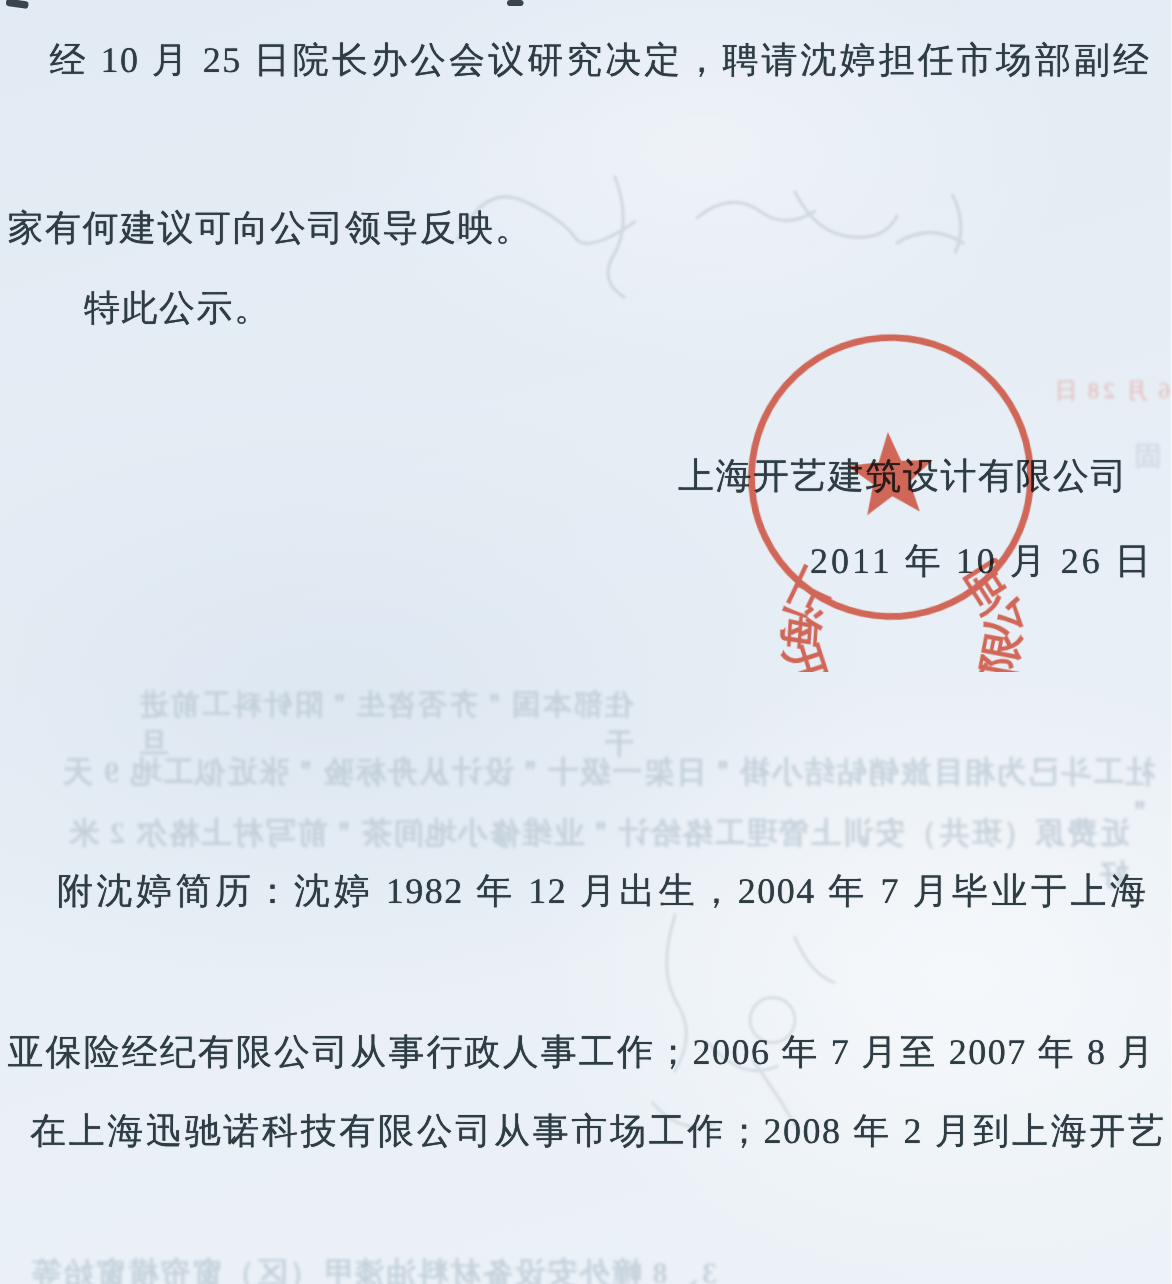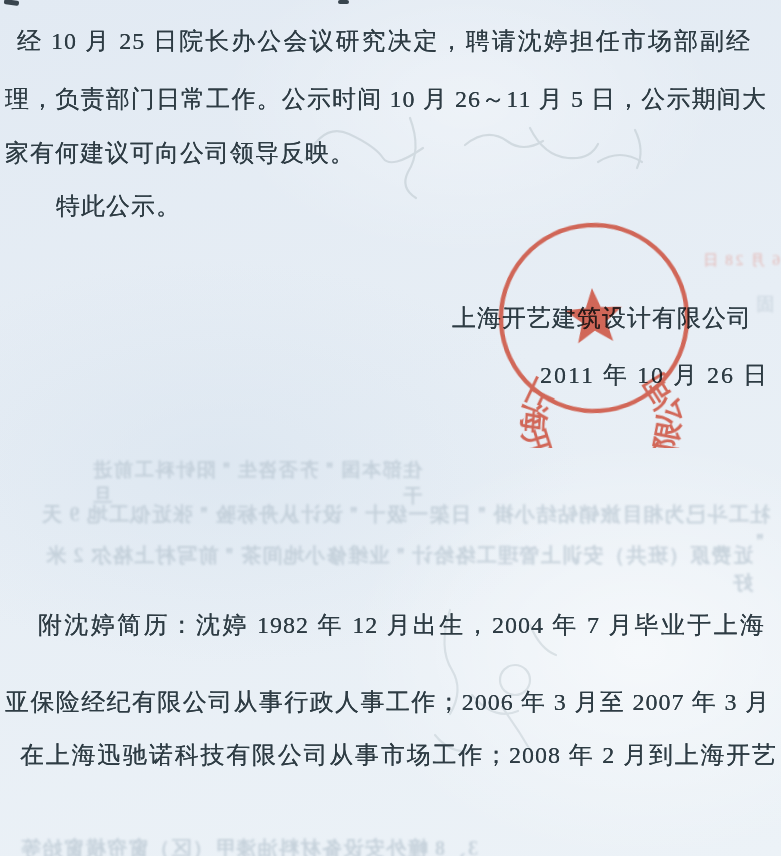--- a/index.html
+++ b/index.html
@@ -62,39 +62,38 @@
     <path d="M25,140 q18,22 42,14"></path>
     <path d="M62,100 q22,26 46,16"></path>
     <circle cx="105" cy="85" r="15"></circle>
     <path d="M92,112 q16,22 30,46"></path>
     <path d="M120,30 q10,24 26,30"></path>
   </svg>
 
   <div class="speck" style="left:4px;top:0;width:15px;height:5px;transform:rotate(8deg);"></div>
   <div class="speck" style="left:338px;top:0;width:11px;height:4px;"></div>
 
-  <div class="tline jl" style="left:17px;top:26px;width:734px;">经 10 月 25 日院长办公会议研究决定，聘请沈婷担任市场部副经</div>
-  <div class="tline jl" style="left:5px;top:84px;width:762px;">理，负责部门日常工作。公示时间 10 月 26～11 月 5 日，公示期间大</div>
+  <div class="tline jl" style="left:33px;top:26px;width:734px;">经 10 月 25 日院长办公会议研究决定，聘请沈婷担任市场部副经</div>
   <div class="tline" style="left:5px;top:138px;">家有何建议可向公司领导反映。</div>
 
   <div class="tline" style="left:56px;top:191px;">特此公示。</div>
 
   <div class="tline" style="left:452px;top:303px;">上海开艺建筑设计有限公司</div>
   <div class="tline" style="left:540px;top:360px;letter-spacing:2px;">2011 年 10 月 26 日</div>
 
   <svg class="stamp" width="260" height="260" viewBox="-130 -130 260 260">
     <defs>
       <path id="sealArc" d="M -56.3,52.5 A 77,77 0 1 0 56.3,52.5" fill="none"></path>
     </defs>
     <g transform="rotate(-4)" opacity="0.78" style="filter:blur(.4px);">
       <circle r="93"></circle>
       <polygon points="0,-30 7.5,-10.4 28.5,-9.3 12.2,4 17.6,24.3 0,12.8 -17.6,24.3 -12.2,4 -28.5,-9.3 -7.5,-10.4"></polygon>
       <text font-size="29">
         <textPath href="#sealArc" startOffset="4" textLength="348">上海开艺建筑设计有限公司</textPath>
       </text>
     </g>
   </svg>
 
-  <div class="tline jl" style="left:38px;top:580px;width:727px;margin-top:30px;">附沈婷简历：沈婷 1982 年 12 月出生，2004 年 7 月毕业于上海</div>
-  <div class="tline jl" style="left:5px;top:687px;width:765px;">亚保险经纪有限公司从事行政人事工作；2006 年 3 月至 2007 年 3 月</div>
+  <div class="tline jl" style="left:38px;top:580px;width:727px;">附沈婷简历：沈婷 1982 年 12 月出生，2004 年 7 月毕业于上海</div>
+  <div class="tline jl" style="left:5px;top:687px;width:765px;">亚保险经纪有限公司从事行政人事工作；2006 年 7 月至 2007 年 8 月</div>
   <div class="tline jl" style="left:8px;top:740px;width:757px;margin-left:12px;">在上海迅驰诺科技有限公司从事市场工作；2008 年 2 月到上海开艺</div>
 
 </div>
 
 </body></html>

